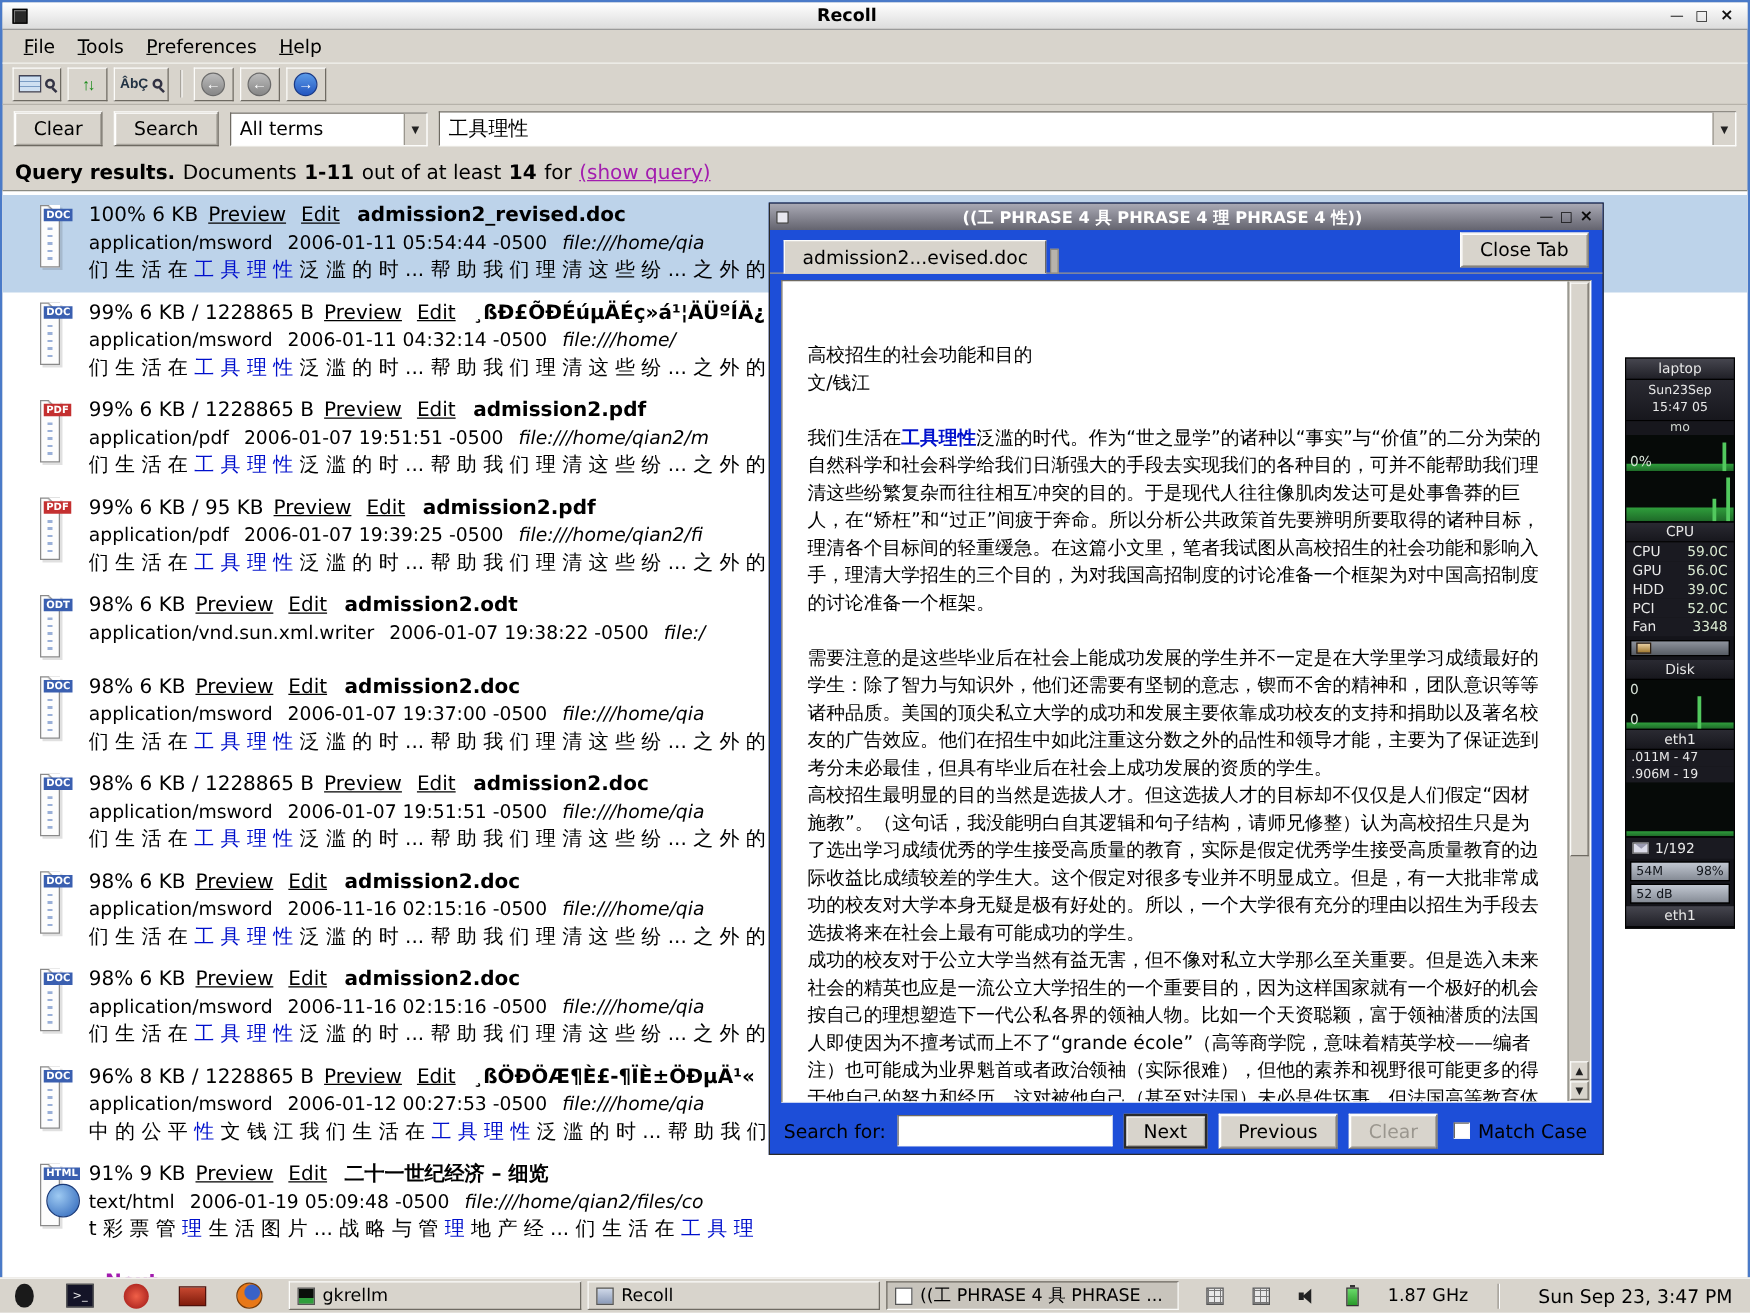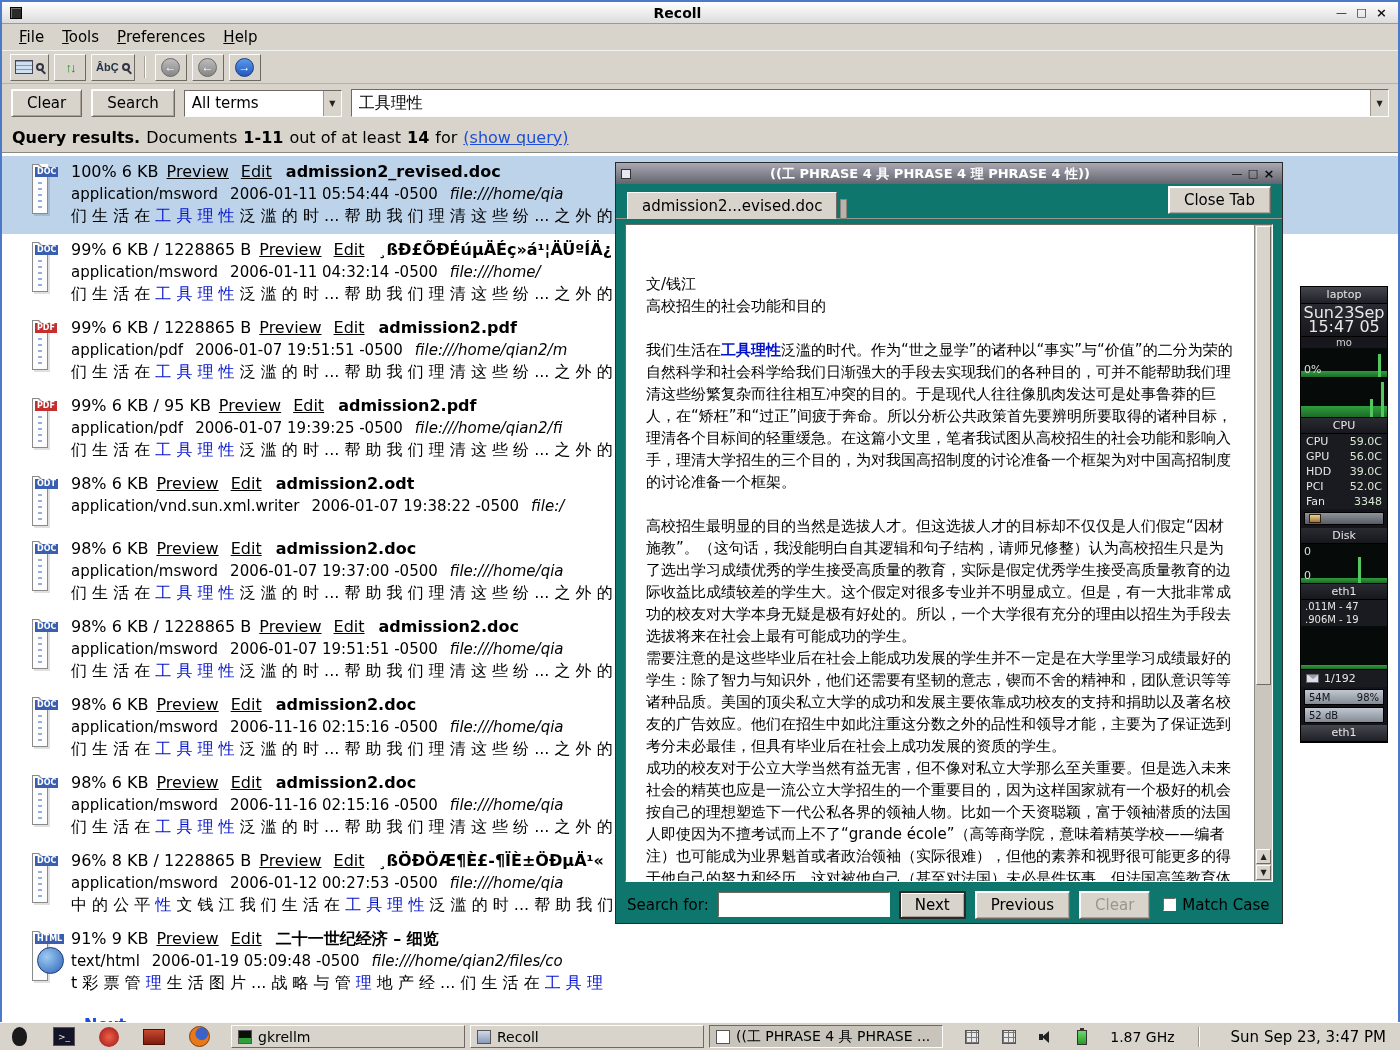--- a/index.html
+++ b/index.html
@@ -55,21 +55,21 @@
     font-size:8px; color:#222; }
   .query-combo { flex:1; height:28px; background:#fff; border:1px solid;
     border-color:#6e6a62 #fcfcfa #fcfcfa #6e6a62; display:flex; align-items:center; }
   .query-combo input { flex:1; border:none; outline:none; font-size:16px; padding:0 7px;
     font-family:inherit; background:transparent; }
 
   .results-header { height:30px; display:flex; align-items:center; padding:0 10px;
     font-size:16px; }
   .results-header span, .results-header a { margin-right:6px; }
   .rh-bold { font-weight:bold; }
-  .link { color:#1d4ed8; text-decoration:underline; }
+  .link { color:#a21caf; text-decoration:underline; }
 
   .results-area { flex:1; background:#fff; border-top:1px solid #8a8a82; overflow:hidden;
     padding-top:3px; }
   .result-row { display:flex; padding:5px 4px 7px 7px; white-space:nowrap; }
   .result-row.selected { background:#bdd3ea; }
   .res-icon { width:62px; flex:none; display:flex; justify-content:center; padding-top:3px; }
   .page-icon { width:16px; height:50px; background:#fdfdfd; border:1px solid #8a8a8a;
     position:relative; box-shadow:2px 2px 0 rgba(0,0,0,0.12); }
   .page-fold { position:absolute; top:-1px; right:-1px; width:0; height:0; border-style:solid;
     border-width:0 9px 9px 0; border-color:transparent #fff transparent transparent;
@@ -86,21 +86,21 @@
   .res-title { font-weight:bold; margin-left:2px; }
   .res-line2 { font-size:15px; }
   .res-mime { margin-right:12px; }
   .res-url { font-style:italic; }
   .hl { color:#0010cc; }
   .next-wrap { padding:14px 0 0 82px; }
   .next-wrap a { font-size:16px; font-weight:bold; }
 
   
   .preview-window { position:absolute; left:615px; top:162px; width:668px; height:762px;
-    background:#0f766e; border:1px solid #2a2a2a; display:flex; flex-direction:column; z-index:10; }
+    background:#1d4ed8; border:1px solid #2a2a2a; display:flex; flex-direction:column; z-index:10; }
   .pv-titlebar { height:21px; background:linear-gradient(#a9a9b4,#64646f); color:#fff;
     display:flex; align-items:center; padding:0 5px; }
   .pv-appicon { width:10px; height:10px; background:#e8e8f0; border:1px solid #333; }
   .pv-title { flex:1; text-align:center; font-weight:bold; font-size:13px; }
   .pv-btn { width:16px; height:15px; display:flex; align-items:center; justify-content:center;
     font-size:11px; color:#0a0a0a; }
   .pv-btn.close { font-weight:bold; font-size:13px; }
   .pv-tabbar { height:35px; display:flex; align-items:flex-end; padding:5px 11px 0 11px;
     border-bottom:1px solid #9a968e; }
   .pv-tab { height:27px; padding:0 14px; background:#d8d4cc; border:1px solid;
@@ -133,21 +133,21 @@
   .cb-box { width:13px; height:13px; background:#fff; border:1px solid;
     border-color:#6e6a62 #fcfcfa #fcfcfa #6e6a62; display:inline-block; }
   .cb-wrap { display:flex; align-items:center; gap:6px; margin-left:4px; }
 
   
   .gk { position:absolute; left:1300px; top:286px; width:88px; z-index:20;
     background:#14141a; border:1px solid #000; color:#e8e8e8; font-size:11px; }
   .gk-cap { text-align:center; padding:1px 0 2px 0; background:linear-gradient(#46464f,#202027);
     border-bottom:1px solid #000; font-size:11px; }
   .gk-clock { text-align:center; padding:2px 0; line-height:14px;
-    background:linear-gradient(#2a2a32,#17171d); border-bottom:1px solid #000; font-size:16px; }
+    background:linear-gradient(#2a2a32,#17171d); border-bottom:1px solid #000; font-size:10px; }
   .gk-minirow { display:flex; justify-content:center; padding:0 4px;
     background:#17171d; font-size:10px; color:#cfd6cf; }
   .gk-chart { height:40px; background:#060a08; position:relative; border-bottom:1px solid #000;
     overflow:hidden; }
   .gk-chart .fill { position:absolute; left:0; right:0; bottom:0;
     background:linear-gradient(to top,#1e6a28,#2f9e3c); }
   .gk-chart .spike { position:absolute; bottom:0; width:3px; background:#52c95e; }
   .gk-chart .lab-tl { position:absolute; top:1px; left:3px; color:#d6e2d6; }
   .gk-chart .lab-bl { position:absolute; bottom:1px; left:3px; color:#d6e2d6; }
   .gk-label { text-align:center; padding:1px 0; background:linear-gradient(#2a2a32,#17171d);
@@ -442,27 +442,27 @@
       <span class="pv-btn close">×</span>
     </div>
     <div class="pv-tabbar">
       <div class="pv-tab">admission2...evised.doc</div>
       <div class="pv-tab-mark"></div>
       <button class="btn close-tab">Close Tab</button>
     </div>
     <div class="pv-textwrap">
       <div class="pv-text" id="preview-text-content">
           <div class="pv-par">&nbsp;</div>
+          <div class="pv-par"><span>高校招生的社会功能和目的</span></div>
           <div class="pv-par"><span>文/钱江</span></div>
-          <div class="pv-par"><span>高校招生的社会功能和目的</span></div>
           <div class="pv-par">&nbsp;</div>
           <div class="pv-par"><span>我们生活在</span><span class="pv-hl">工具理性</span><span>泛滥的时代。作为“世之显学”的诸种以“事实”与“价值”的二分为荣的自然科学和社会科学给我们日渐强大的手段去实现我们的各种目的，可并不能帮助我们理清这些纷繁复杂而往往相互冲突的目的。于是现代人往往像肌肉发达可是处事鲁莽的巨人，在“矫枉”和“过正”间疲于奔命。所以分析公共政策首先要辨明所要取得的诸种目标，理清各个目标间的轻重缓急。在这篇小文里，笔者我试图从高校招生的社会功能和影响入手，理清大学招生的三个目的，为对我国高招制度的讨论准备一个框架为对中国高招制度的讨论准备一个框架。</span></div>
           <div class="pv-par">&nbsp;</div>
+          <div class="pv-par"><span>需要注意的是这些毕业后在社会上能成功发展的学生并不一定是在大学里学习成绩最好的学生：除了智力与知识外，他们还需要有坚韧的意志，锲而不舍的精神和，团队意识等等诸种品质。美国的顶尖私立大学的成功和发展主要依靠成功校友的支持和捐助以及著名校友的广告效应。他们在招生中如此注重这分数之外的品性和领导才能，主要为了保证选到考分未必最佳，但具有毕业后在社会上成功发展的资质的学生。</span></div>
           <div class="pv-par"><span>高校招生最明显的目的当然是选拔人才。但这选拔人才的目标却不仅仅是人们假定“因材施教”。（这句话，我没能明白自其逻辑和句子结构，请师兄修整）认为高校招生只是为了选出学习成绩优秀的学生接受高质量的教育，实际是假定优秀学生接受高质量教育的边际收益比成绩较差的学生大。这个假定对很多专业并不明显成立。但是，有一大批非常成功的校友对大学本身无疑是极有好处的。所以，一个大学很有充分的理由以招生为手段去选拔将来在社会上最有可能成功的学生。</span></div>
-          <div class="pv-par"><span>需要注意的是这些毕业后在社会上能成功发展的学生并不一定是在大学里学习成绩最好的学生：除了智力与知识外，他们还需要有坚韧的意志，锲而不舍的精神和，团队意识等等诸种品质。美国的顶尖私立大学的成功和发展主要依靠成功校友的支持和捐助以及著名校友的广告效应。他们在招生中如此注重这分数之外的品性和领导才能，主要为了保证选到考分未必最佳，但具有毕业后在社会上成功发展的资质的学生。</span></div>
           <div class="pv-par"><span>成功的校友对于公立大学当然有益无害，但不像对私立大学那么至关重要。但是选入未来社会的精英也应是一流公立大学招生的一个重要目的，因为这样国家就有一个极好的机会按自己的理想塑造下一代公私各界的领袖人物。比如一个天资聪颖，富于领袖潜质的法国人即使因为不擅考试而上不了“grande école”（高等商学院，意味着精英学校——编者注）也可能成为业界魁首或者政治领袖（实际很难），但他的素养和视野很可能更多的得于他自己的努力和经历。这对被他自己（甚至对法国）未必是件坏事，但法国高等教育体系无疑失去了按自己的理念教育他的机会。无论是选拔成功校友还是选拔未来领袖，招生目的都不仅仅是选出在大学里成绩优</span></div>
         </div>
       <div class="pv-scroll">
         <div class="pv-thumb"></div>
         <div class="pv-sbtn up">▲</div>
         <div class="pv-sbtn down">▼</div>
       </div>
     </div>
     <div class="pv-findbar">
       <span>Search for:</span>

